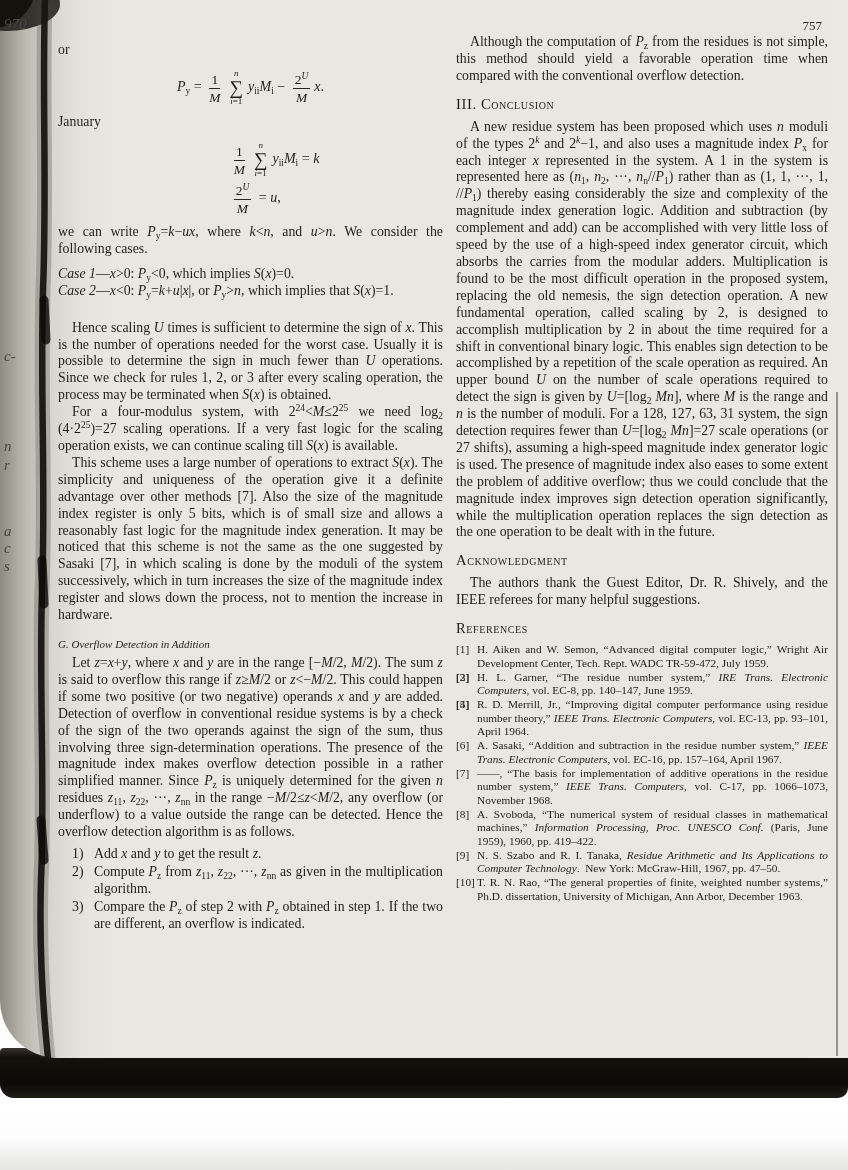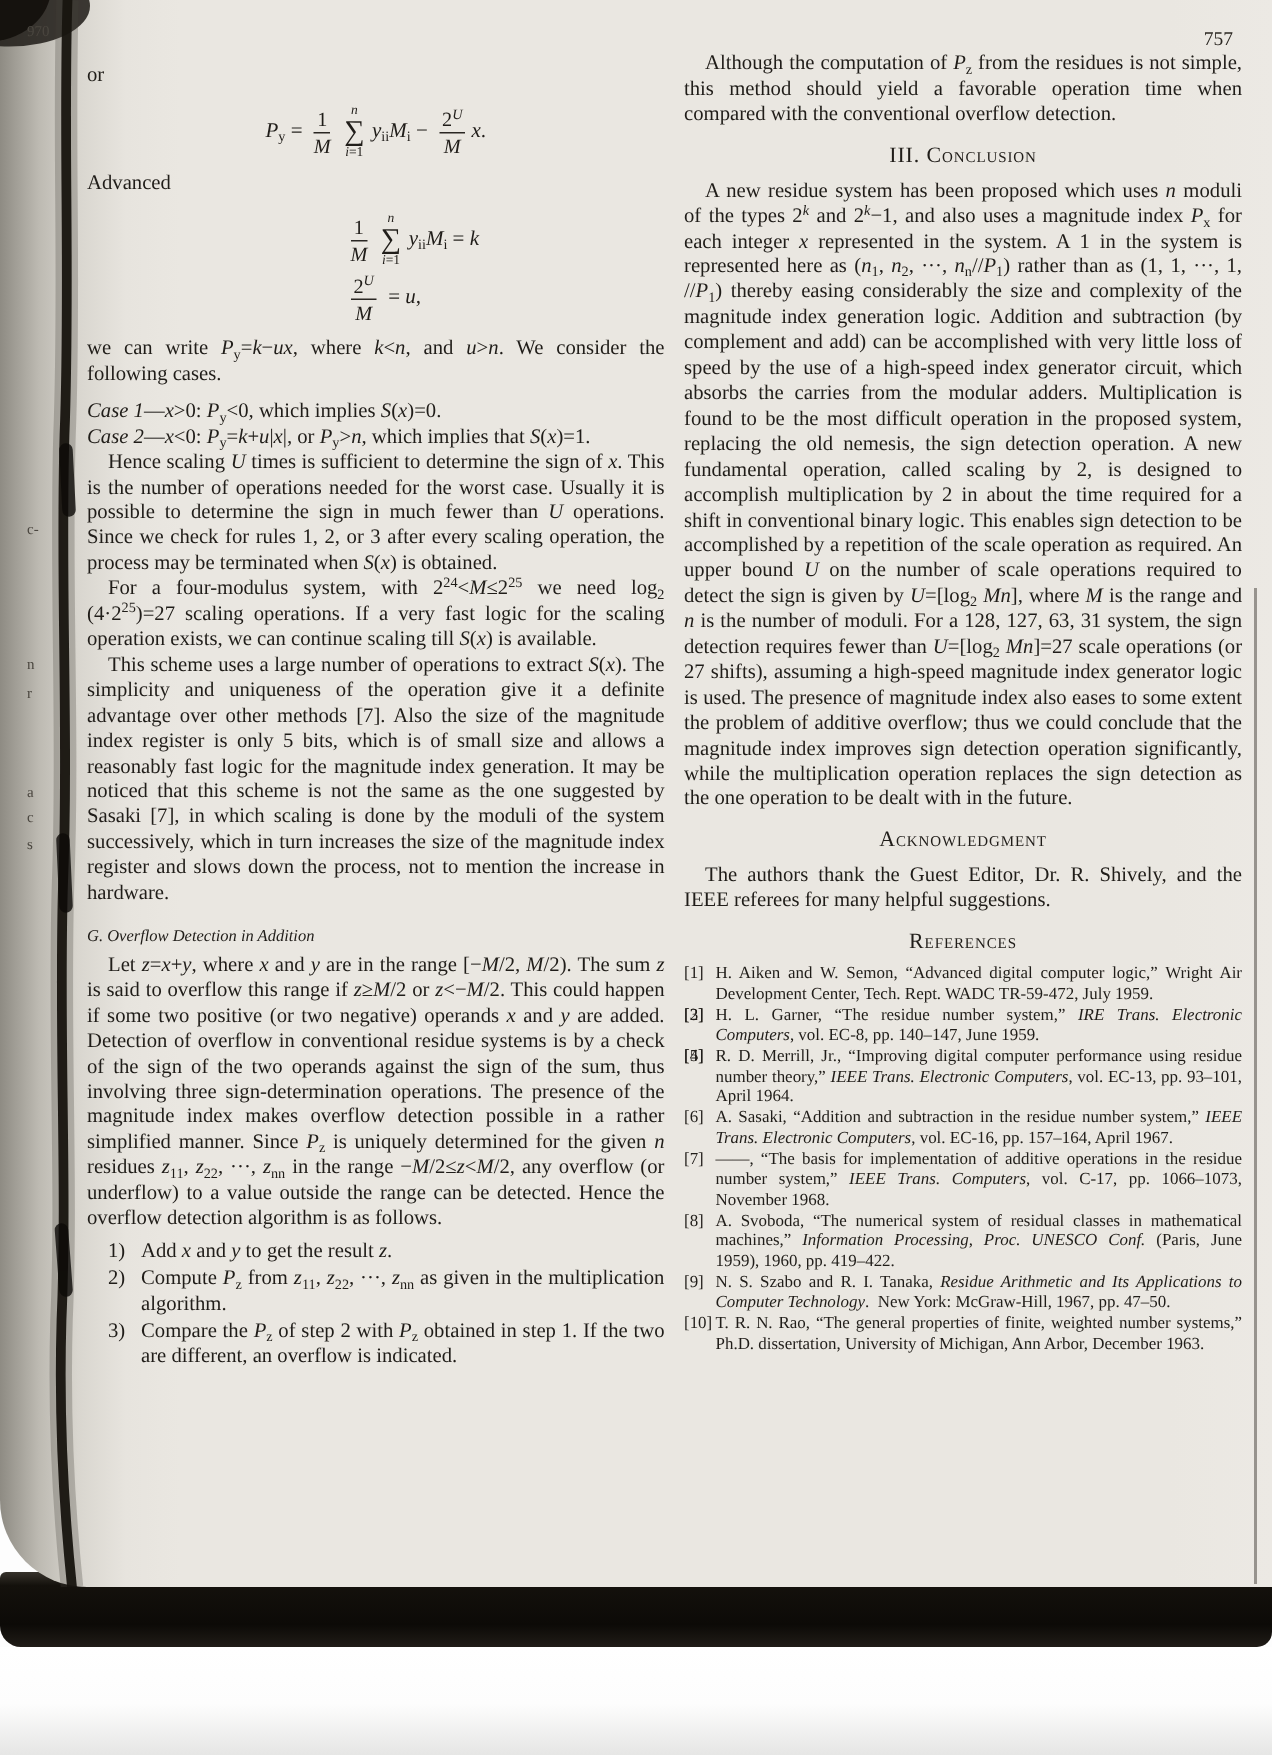--- a/index.html
+++ b/index.html
@@ -19,21 +19,21 @@
   .bottom-band {
     position:absolute; left:0; top:1098px; width:848px; height:72px;
     background:linear-gradient(180deg,#ffffff 0px,#fdfdfd 38px,#ebebea 64px,#e6e6e5 100%);
   }
   .page {
     position:absolute; left:0; top:0; width:848px; height:1058px;
     background:linear-gradient(to right,#8e8b83 0px,#bdbab2 26px,#d9d6cf 52px,#e7e4de 84px,#eae7e1 120px,#eae7e1 92%,#ece9e4 100%);
     border-bottom-left-radius:58px;
   }
   .binding { position:absolute; left:0; top:0; }
-  .fragment { position:absolute; left:18px; color:#4a463f; font-size:10px; }
+  .fragment { position:absolute; left:4px; color:#4a463f; font-size:15px;font-style:italic; }
 
   .running-head {
     position:absolute; left:92px; top:22px; width:700px;
     font-size:12.5px; letter-spacing:1.4px; word-spacing:3px; color:#2b2722; white-space:nowrap;
   }
   .pageno { position:absolute; right:26px; top:18px; font-size:13px; color:#2b2722; }
 
   .col-left  { position:absolute; left:58px;  top:42px; width:385px; }
   .col-right { position:absolute; left:456px; top:34px; width:372px; }
 
@@ -43,27 +43,27 @@
   .eqblock { width:-moz-fit-content; width:fit-content; margin:10px auto 8px; transform:translateX(24px); }
   .eqline { font-size:14px; margin:5px 0; }
   .frac { display:inline-block; vertical-align:-11px; text-align:center; margin:0 4px; line-height:1.12; font-size:13.5px; }
   .fn { display:block; padding:0 2px 1px; border-bottom:1px solid #2a2723; }
   .fd { display:block; padding-top:1px; }
   .sum { display:inline-block; vertical-align:-13px; text-align:center; margin:0 5px; line-height:1; }
   .lim { display:block; font-size:9px; line-height:9px; }
   .sig { display:block; font-size:19px; line-height:19px; }
   sub { font-size:9.5px; vertical-align:-3px; line-height:0; }
   sup { font-size:9.5px; vertical-align:5px; line-height:0; }
-  .cases { margin:8px 0 0; }
+  .cases { margin:8px 0 20px; }
   .cases > div { font-size:13.8px; line-height:16.9px; }
   .subheading { font-style:italic; font-size:11px; margin:14px 0 5px; }
   .olist { margin:5px 0 0 12px; }
   .li { position:relative; padding-left:24px; font-size:13.8px; line-height:16.9px; text-align:justify; margin-bottom:1px; }
   .ln { position:absolute; left:2px; }
-  .h { text-align:center; font-variant:small-caps; font-size:14.6px; letter-spacing:0.6px; margin:11px 0 6px; }
+  .h { font-variant:small-caps; font-size:14.6px; letter-spacing:0.6px; margin:11px 0 6px; }
   .refs { margin-top:2px; }
   .ref { position:relative; padding-left:21px; font-size:11.3px; line-height:13.7px; text-align:justify; }
   .rl { position:absolute; left:0; }
   .edge-line { position:absolute; left:836px; top:392px; width:2px; height:664px; background:#6a665f; opacity:.65; }
 </style>
 </head>
 <body>
 
 <div class="scan">
 
@@ -87,21 +87,21 @@
     <span class="fragment" style="top:523px">a</span>
     <span class="fragment" style="top:540px">c</span>
     <span class="fragment" style="top:558px">s</span>
 
     <div class="pageno">757</div>
     <div class="edge-line"></div>
 
     <div class="col-left">
       <div class="p noindent">or</div>
       <div class="eqcenter"><i>P</i><sub>y</sub> = <span class="frac"><span class="fn">1</span><span class="fd"><i>M</i></span></span><span class="sum"><span class="lim"><i>n</i></span><span class="sig">∑</span><span class="lim"><i>i</i>=1</span></span><i>y</i><sub>ii</sub><i>M</i><sub>i</sub> − <span class="frac"><span class="fn">2<sup><i>U</i></sup></span><span class="fd"><i>M</i></span></span><i>x</i>.</div>
-      <div class="p noindent">Advanced</div>
+      <div class="p noindent">January</div>
       <div class="eqblock">
         <div class="eqline"><span class="frac"><span class="fn">1</span><span class="fd"><i>M</i></span></span><span class="sum"><span class="lim"><i>n</i></span><span class="sig">∑</span><span class="lim"><i>i</i>=1</span></span><i>y</i><sub>ii</sub><i>M</i><sub>i</sub> = <i>k</i></div>
         <div class="eqline"><span class="frac"><span class="fn">2<sup><i>U</i></sup></span><span class="fd"><i>M</i></span></span> = <i>u</i>,</div>
       </div>
       <div class="p noindent">we can write <i>P</i><sub>y</sub>=<i>k</i>−<i>ux</i>, where <i>k</i>&lt;<i>n</i>, and <i>u</i>&gt;<i>n</i>. We consider the following cases.</div>
       <div class="cases">
         <div><i>Case 1</i>—<i>x</i>&gt;0: <i>P</i><sub>y</sub>&lt;0, which implies <i>S</i>(<i>x</i>)=0.</div>
         <div><i>Case 2</i>—<i>x</i>&lt;0: <i>P</i><sub>y</sub>=<i>k</i>+<i>u</i>|<i>x</i>|, or <i>P</i><sub>y</sub>&gt;<i>n</i>, which implies that <i>S</i>(<i>x</i>)=1.</div>
       </div>
       <div class="p">Hence scaling <i>U</i> times is sufficient to determine the sign of <i>x</i>. This is the number of operations needed for the worst case. Usually it is possible to determine the sign in much fewer than <i>U</i> operations. Since we check for rules 1, 2, or 3 after every scaling operation, the process may be terminated when <i>S</i>(<i>x</i>) is obtained.</div>

